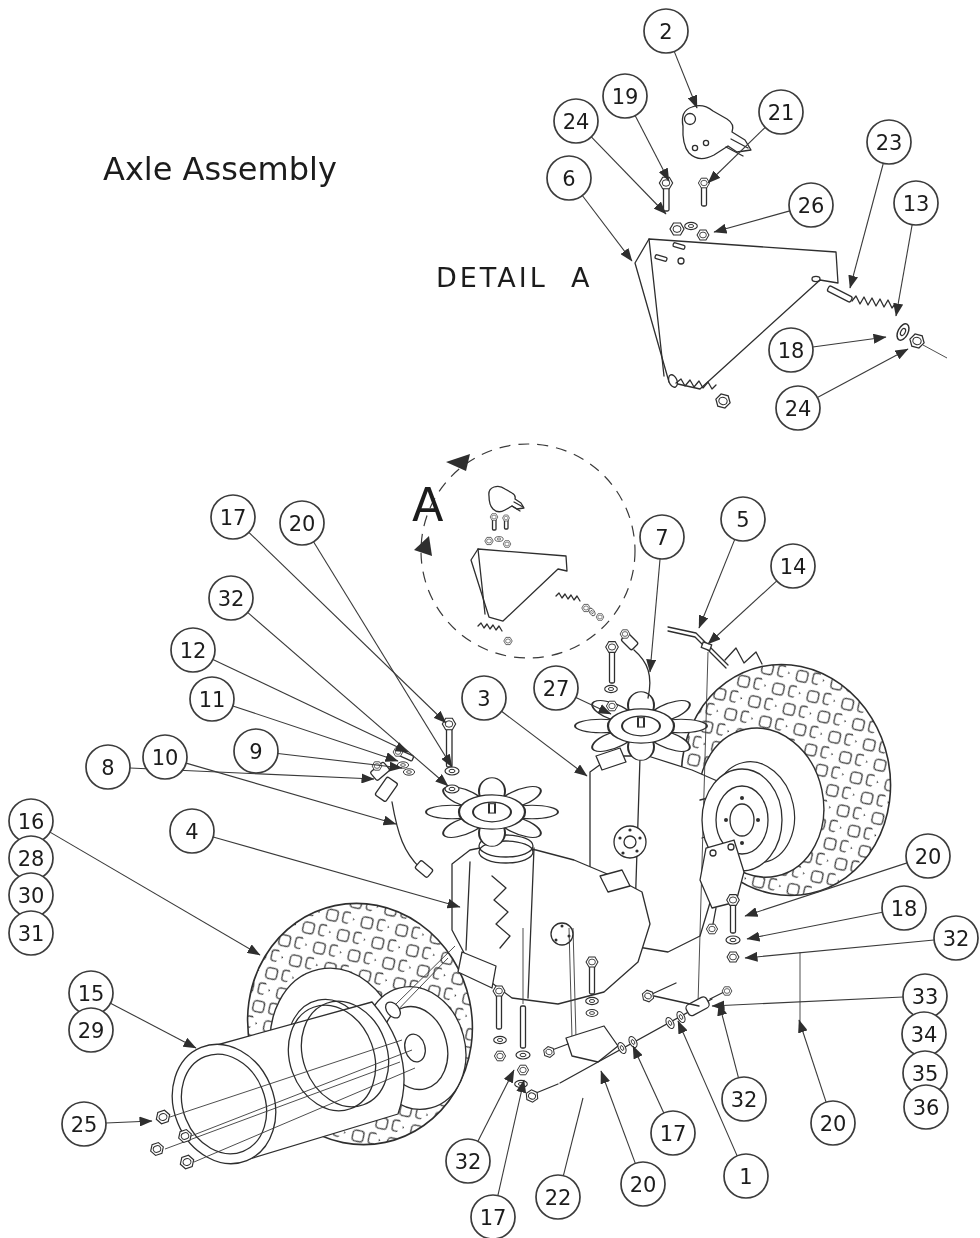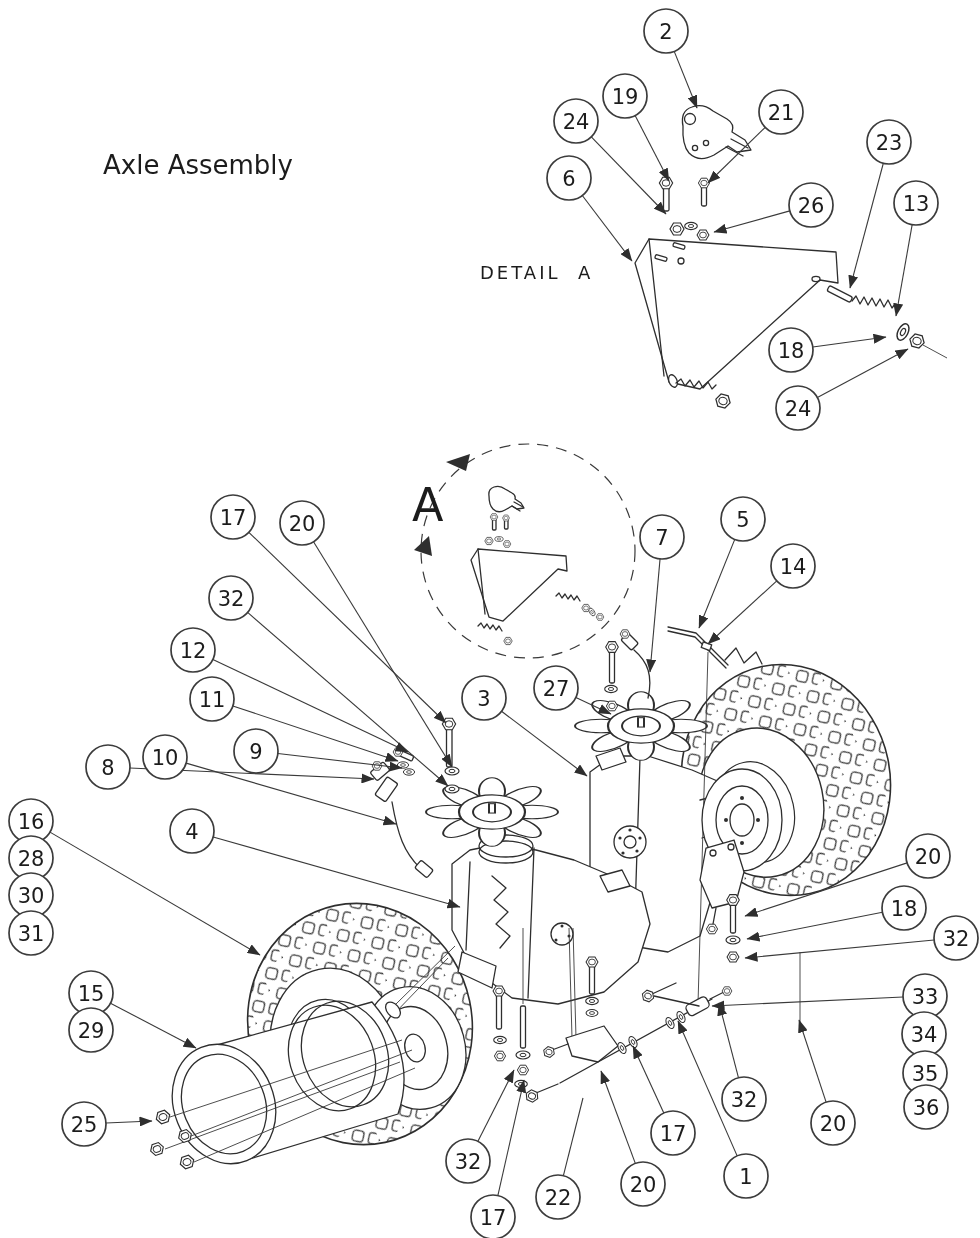--- a/index.html
+++ b/index.html
@@ -1,20 +1,20 @@
 <!DOCTYPE html>
 <html><head>
 <meta charset="utf-8">
 <style>
   html,body{margin:0;padding:0;background:#ffffff;}
   .canvas{position:relative;width:980px;height:1238px;background:#ffffff;overflow:hidden;
           font-family:"DejaVu Sans","Liberation Sans",sans-serif;}
   svg{position:absolute;left:0;top:0;}
-  .title{position:absolute;left:103px;top:150px;font-size:26px;font-weight:500;color:#1c1c1c;letter-spacing:0;}
-  .detail-label{position:absolute;left:436px;top:262px;font-size:18px;color:#1c1c1c;letter-spacing:3px;white-space:pre;margin-left:44px;}
+  .title{position:absolute;left:103px;top:150px;font-size:32px;font-weight:500;color:#1c1c1c;letter-spacing:0;}
+  .detail-label{position:absolute;left:436px;top:262px;font-size:27px;color:#1c1c1c;letter-spacing:3px;white-space:pre;}
   .marker-a{position:absolute;left:412px;top:478px;font-size:46px;color:#1c1c1c;}
   .ln{stroke:#2e2e2e;fill:none;stroke-width:1.3;stroke-linejoin:round;stroke-linecap:round;}
   .fw{stroke:#2e2e2e;fill:#ffffff;stroke-width:1.3;stroke-linejoin:round;}
   .thin{stroke:#3a3a3a;fill:none;stroke-width:0.9;}
   .leader{stroke:#3a3a3a;fill:none;stroke-width:1.1;}
   .balloon{fill:#ffffff;stroke:#3c3c3c;stroke-width:1.7;}
   .balloon-num{fill:#1c1c1c;font-family:"DejaVu Sans","Liberation Sans",sans-serif;font-size:21px;text-anchor:middle;}
 </style>
 </head>
 <body>

